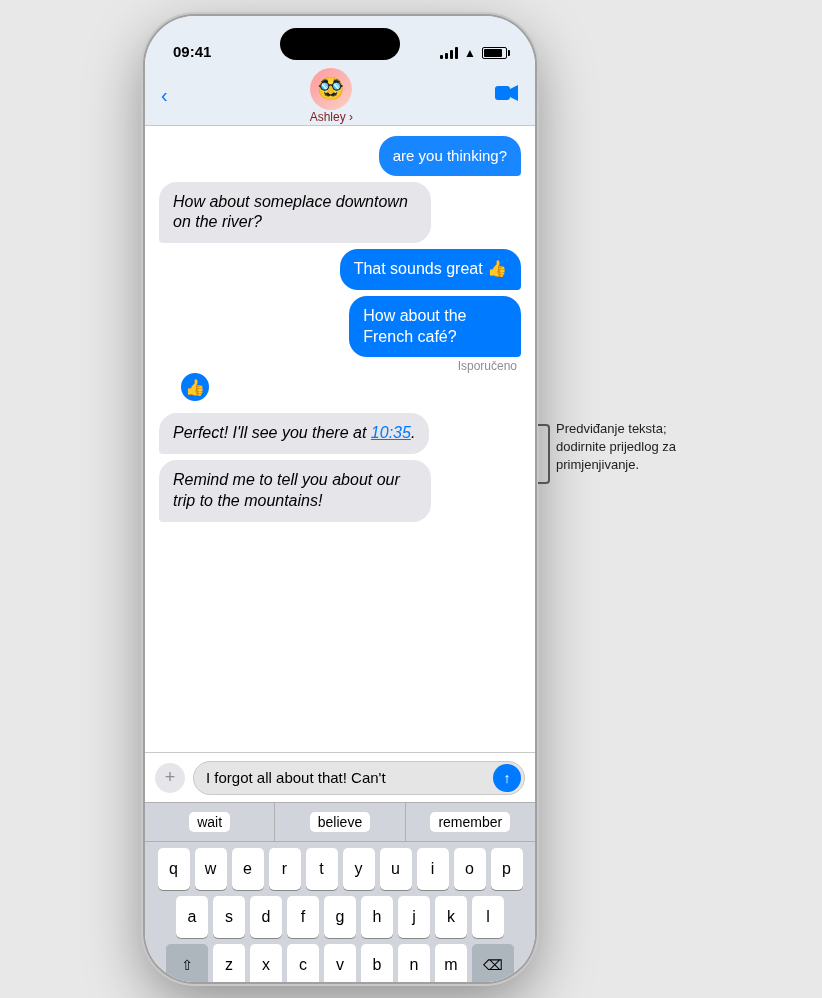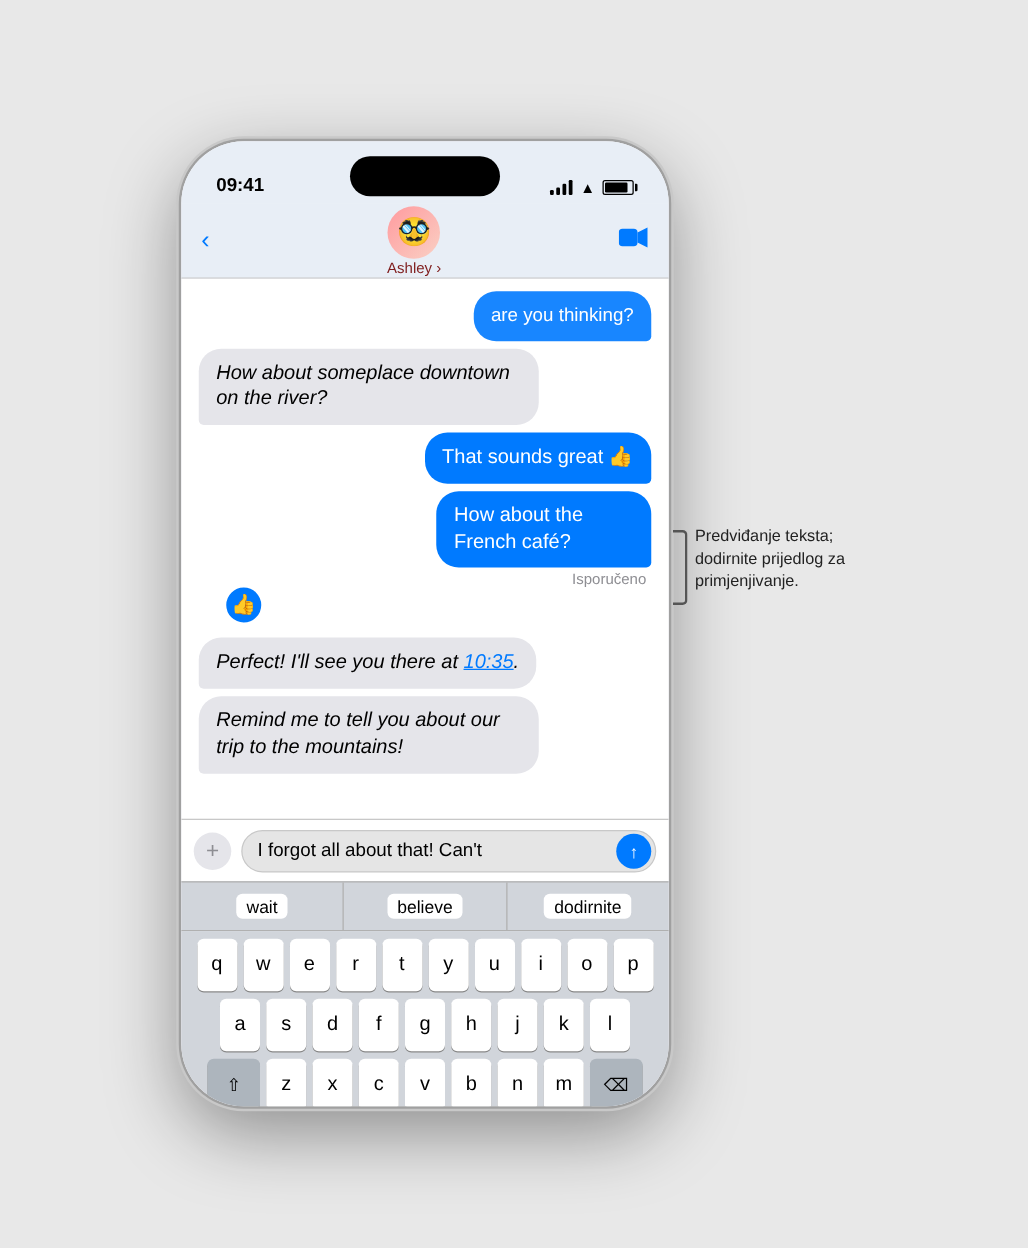--- a/index.html
+++ b/index.html
@@ -52,21 +52,21 @@
     .annotation-text {
       font-size: 13px;
       color: #222;
       line-height: 1.4;
       max-width: 120px;
     }
 
     .phone {
       position: relative;
       width: 390px;
-      height: 772px;
+      height: 966px;
       background: #f2f2f7;
       border-radius: 50px;
       overflow: hidden;
       box-shadow:
         0 0 0 2px #a0a0a0,
         0 0 0 4px #c8c8c8,
         inset 0 0 0 1px rgba(255,255,255,0.3),
         0 20px 60px rgba(0,0,0,0.4);
     }
 
@@ -516,21 +516,21 @@
     </div>
 
     <div class="predictive-bar">
       <div class="pred-word">
         <span class="pred-word-inner">wait</span>
       </div>
       <div class="pred-word">
         <span class="pred-word-inner">believe</span>
       </div>
       <div class="pred-word">
-        <span class="pred-word-inner">dodirnite</span>
+        <span class="pred-word-inner">remember</span>
       </div>
     </div>
 
     <div class="keyboard">
 
       <div class="key-row">
         <div class="key">q</div>
         <div class="key">w</div>
         <div class="key">e</div>
         <div class="key">r</div>

